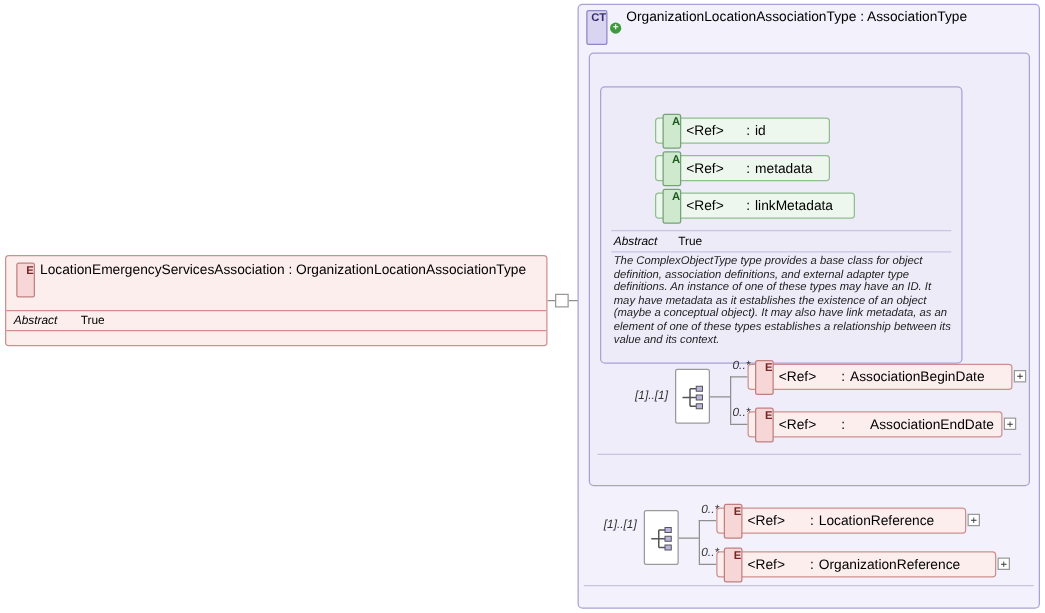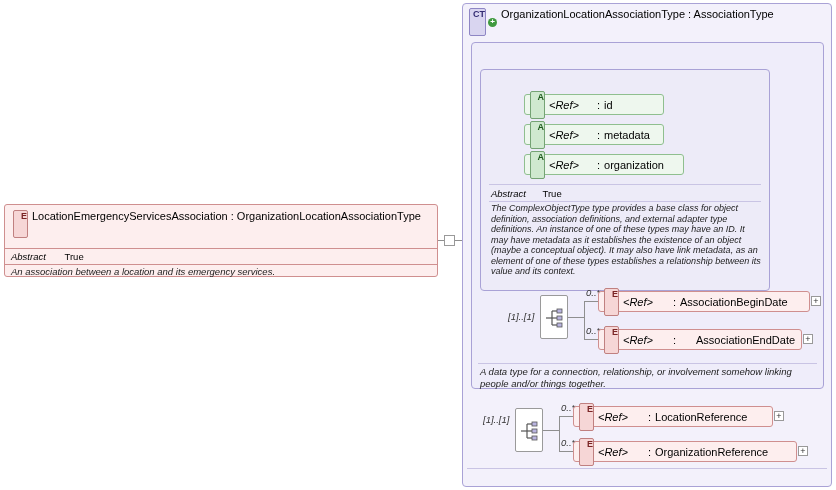--- a/index.html
+++ b/index.html
@@ -112,21 +112,20 @@
   
   .simple-row {
     display: flex;
     align-items: center;
     padding-left: 5px;
     height: 100%;
   }
   .ref-text {
     font-size: 11px;
     white-space: nowrap;
-    font-style: italic;
   }
   .name-text {
     font-size: 11px;
     white-space: nowrap;
   }
 
   
   .annot {
     position: absolute;
     font-style: italic;
@@ -231,21 +230,20 @@
         <span>:</span>
         <span>OrganizationLocationAssociationType</span>
       </span>
     </div>
     <div class="hr-pink" style="left:0; right:0; top:43px;"></div>
     <div class="kv" style="left:6px; top:46px;">
       <span class="k">Abstract</span>
       <span class="v" style="margin-left:16px;">True</span>
     </div>
     <div class="hr-pink" style="left:0; right:0; top:59px;"></div>
-    <div class="annot" style="left:6px; top:61px; right:6px;">An association between a location and its emergency services.</div>
   </div>
 
   <div class="line line-h" style="left:438px; top:240px; width:12px;"></div>
   <div class="box" style="left:444px; top:235px; width:11px; height:11px; border:1px solid #999; background:#fff;"></div>
   <div class="line line-h" style="left:455px; top:240px; width:10px;"></div>
 
   <div class="box ct-box" style="left:462px; top:3px; width:370px; height:484px;">
     <div class="ct-header">
       <span class="badge badge-ct">CT</span><span class="plus-mark">+</span><span class="row-label" style="display:inline-block; max-width:300px; vertical-align:top;">OrganizationLocationAssociationType : AssociationType</span>
     </div>
@@ -270,21 +268,21 @@
             <span class="name-text" style="margin-left:18px;">:</span>
             <span class="name-text" style="margin-left:4px;">metadata</span>
           </div>
         </div>
 
         <div class="box attr-box" style="left:43px; top:84px; width:160px; height:21px;">
           <div class="simple-row">
             <span class="badge badge-a">A</span>
             <span class="ref-text">&lt;Ref&gt;</span>
             <span class="name-text" style="margin-left:18px;">:</span>
-            <span class="name-text" style="margin-left:4px;">organization</span>
+            <span class="name-text" style="margin-left:4px;">linkMetadata</span>
           </div>
         </div>
 
         <div class="hr" style="left:8px; right:8px; top:114px;"></div>
         <div class="kv" style="left:10px; top:118px;">
           <span class="k">Abstract</span>
           <span class="v" style="margin-left:14px;">True</span>
         </div>
         <div class="hr" style="left:8px; right:8px; top:131px;"></div>
         <div class="annot-note" style="left:10px; top:133px; width:270px;">The ComplexObjectType type provides a base class for object definition, association definitions, and external adapter type definitions. An instance of one of these types may have an ID. It may have metadata as it establishes the existence of an object (maybe a conceptual object). It may also have link metadata, as an element of one of these types establishes a relationship between its value and its context.</div>
@@ -326,21 +324,20 @@
         <div class="simple-row">
           <span class="badge badge-e">E</span>
           <span class="ref-text">&lt;Ref&gt;</span>
           <span class="name-text" style="margin-left:20px;">:</span>
           <span class="name-text" style="margin-left:20px;">AssociationEndDate</span>
         </div>
       </div>
       <div class="expander" style="left:331px; top:291px;">+</div>
 
       <div class="hr" style="left:6px; right:6px; top:320px;"></div>
-      <div class="annot" style="left:8px; top:323px; width:330px;">A data type for a connection, relationship, or involvement somehow linking people and/or things together.</div>
     </div>
 
     <div class="occ" style="left:20px; top:410px;">[1]..[1]</div>
 
     <div class="seq-box" style="left:52px; top:404px;">
       <svg class="seq-inner" viewBox="0 0 20 20">
         <line x1="1" y1="10" x2="7" y2="10" stroke="#555" stroke-width="1.2"></line>
         <line x1="7" y1="3" x2="7" y2="17" stroke="#555" stroke-width="1.2"></line>
         <line x1="7" y1="3" x2="12" y2="3" stroke="#555" stroke-width="1.2"></line>
         <line x1="7" y1="10" x2="12" y2="10" stroke="#555" stroke-width="1.2"></line>

